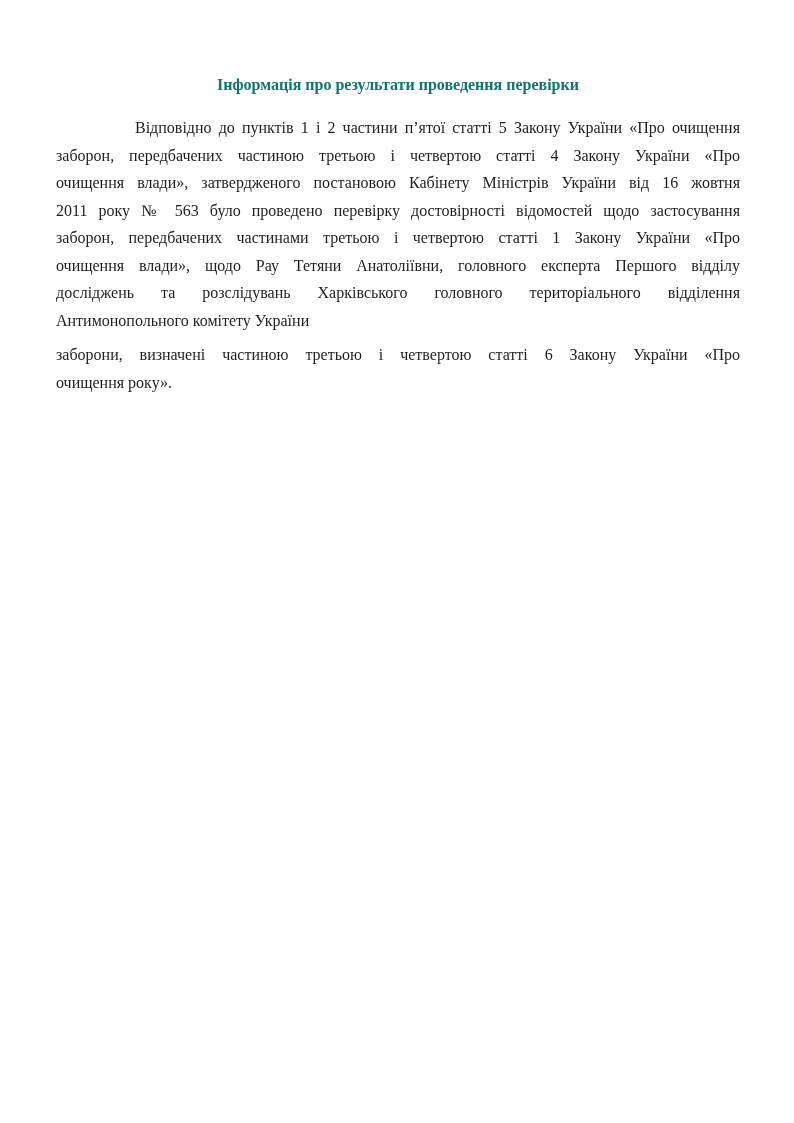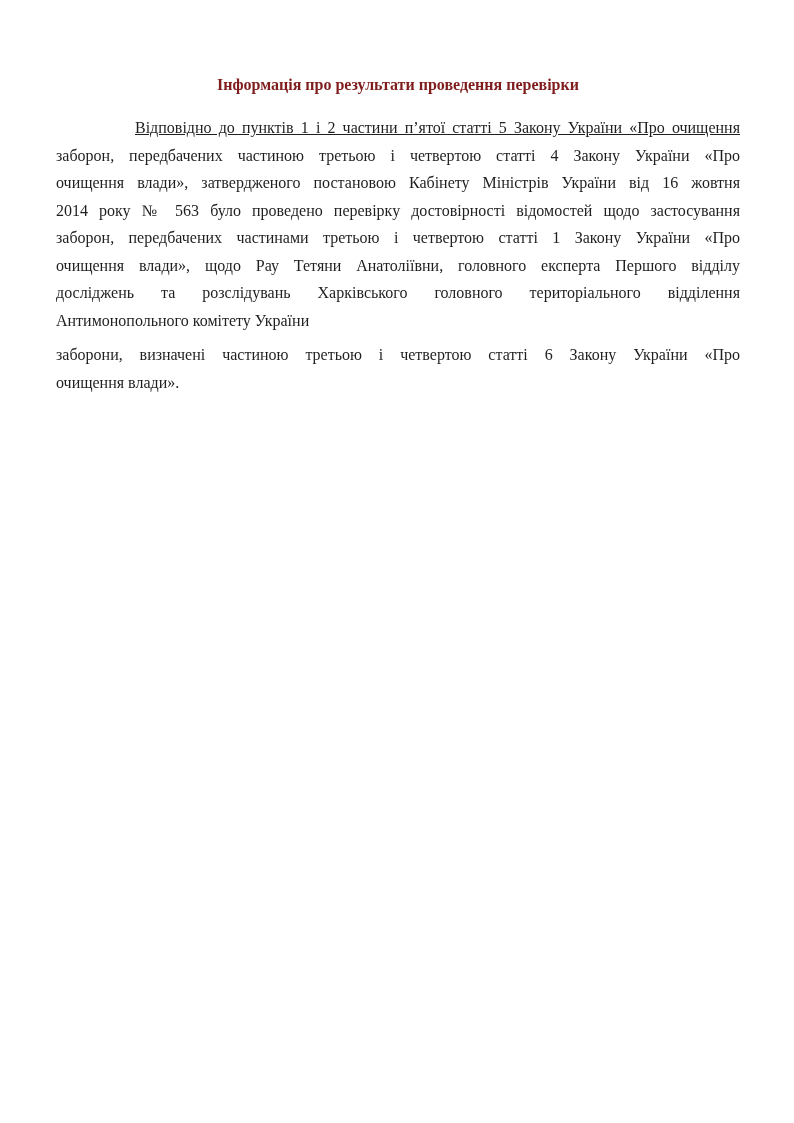--- a/index.html
+++ b/index.html
@@ -21,21 +21,21 @@
     left: 56px;
     top: 0;
     width: 684px;
   }
   .title {
     margin: 74px 0 18px 0;
     font-size: 16px;
     line-height: 22px;
     font-weight: bold;
     text-align: center;
-    color: #7f1d1d;
+    color: #0f766e;
   }
   .para {
     font-size: 16px;
     line-height: 27.5px;
     margin: 0;
   }
   .para-2 {
     margin-top: 7px;
   }
   .line {
@@ -44,41 +44,40 @@
   .j {
     text-align: justify;
     text-align-last: justify;
   }
   .last {
     text-align: right;
     text-align-last: left;
   }
   .indent {
     text-indent: 79px;
-    text-decoration: underline;
   }
 </style>
 </head>
 <body>
 
 <div class="page">
   <div class="content">
 
     <h1 class="title">Інформація про результати проведення перевірки</h1>
 
     <div class="para">
       <div class="line j indent">Відповідно до пунктів 1 і 2 частини п’ятої статті 5 Закону України «Про очищення</div>
       <div class="line j">заборон, передбачених частиною третьою і четвертою статті 4 Закону України «Про</div>
       <div class="line j">очищення влади», затвердженого постановою Кабінету Міністрів України від 16 жовтня</div>
-      <div class="line j">2014 року № 563 було проведено перевірку достовірності відомостей щодо застосування</div>
+      <div class="line j">2011 року № 563 було проведено перевірку достовірності відомостей щодо застосування</div>
       <div class="line j">заборон, передбачених частинами третьою і четвертою статті 1 Закону України «Про</div>
       <div class="line j">очищення влади», щодо Рау Тетяни Анатоліївни, головного експерта Першого відділу</div>
       <div class="line j">досліджень та розслідувань Харківського головного територіального відділення</div>
       <div class="line last">Антимонопольного комітету України</div>
     </div>
 
     <div class="para para-2">
       <div class="line j">заборони, визначені частиною третьою і четвертою статті 6 Закону України «Про</div>
-      <div class="line last">очищення влади».</div>
+      <div class="line last">очищення року».</div>
     </div>
 
   </div>
 </div>
 
 </body></html>

